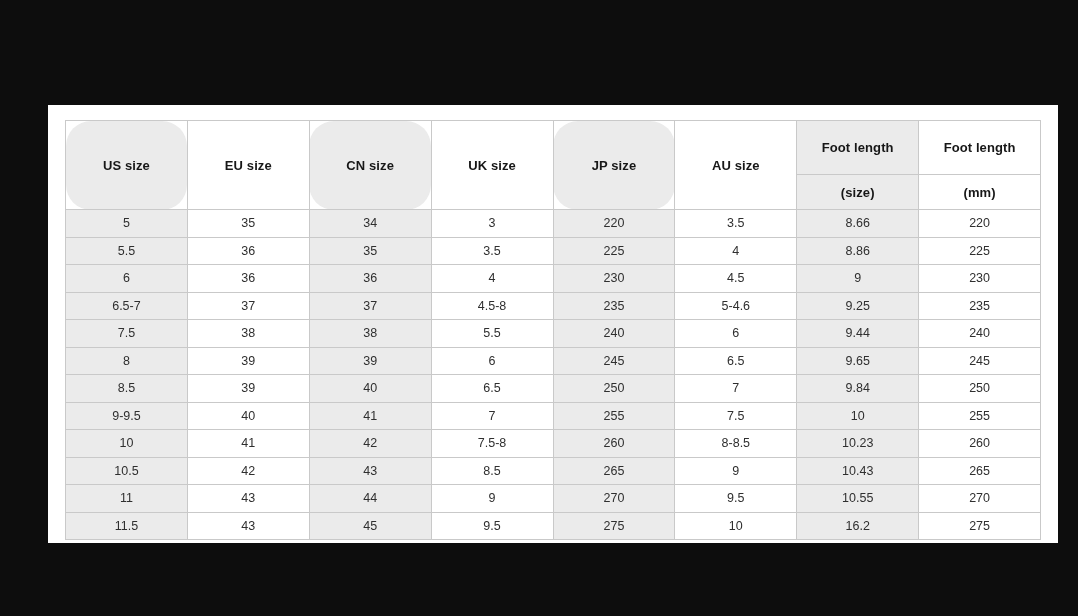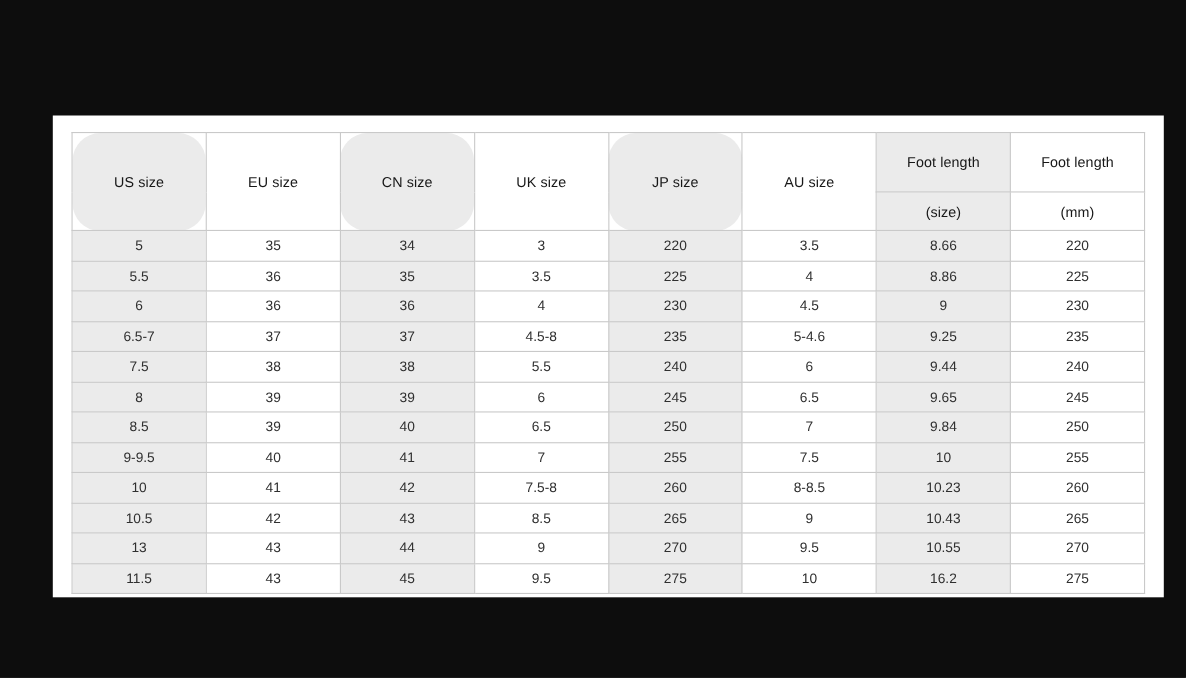--- a/index.html
+++ b/index.html
@@ -48,21 +48,21 @@
   #size-table th,
   #size-table td {
     border: 1px solid #c9c9c9;
     text-align: center;
     vertical-align: middle;
     padding: 0;
   }
 
   
   #size-table thead th {
-    font-weight: normal;
+    font-weight: bold;
     font-size: 13px;
     color: #171717;
     letter-spacing: 0.1px;
   }
   .hdr-tall {
     height: 87px;
     border-radius: 25px;
   }
   .hdr-top {
     height: 53px;
@@ -221,21 +221,21 @@
             <td class="shade">10.5</td>
             <td class="plain">42</td>
             <td class="shade">43</td>
             <td class="plain">8.5</td>
             <td class="shade">265</td>
             <td class="plain">9</td>
             <td class="shade">10.43</td>
             <td class="plain">265</td>
           </tr>
           <tr>
-            <td class="shade">13</td>
+            <td class="shade">11</td>
             <td class="plain">43</td>
             <td class="shade">44</td>
             <td class="plain">9</td>
             <td class="shade">270</td>
             <td class="plain">9.5</td>
             <td class="shade">10.55</td>
             <td class="plain">270</td>
           </tr>
           <tr>
             <td class="shade">11.5</td>

